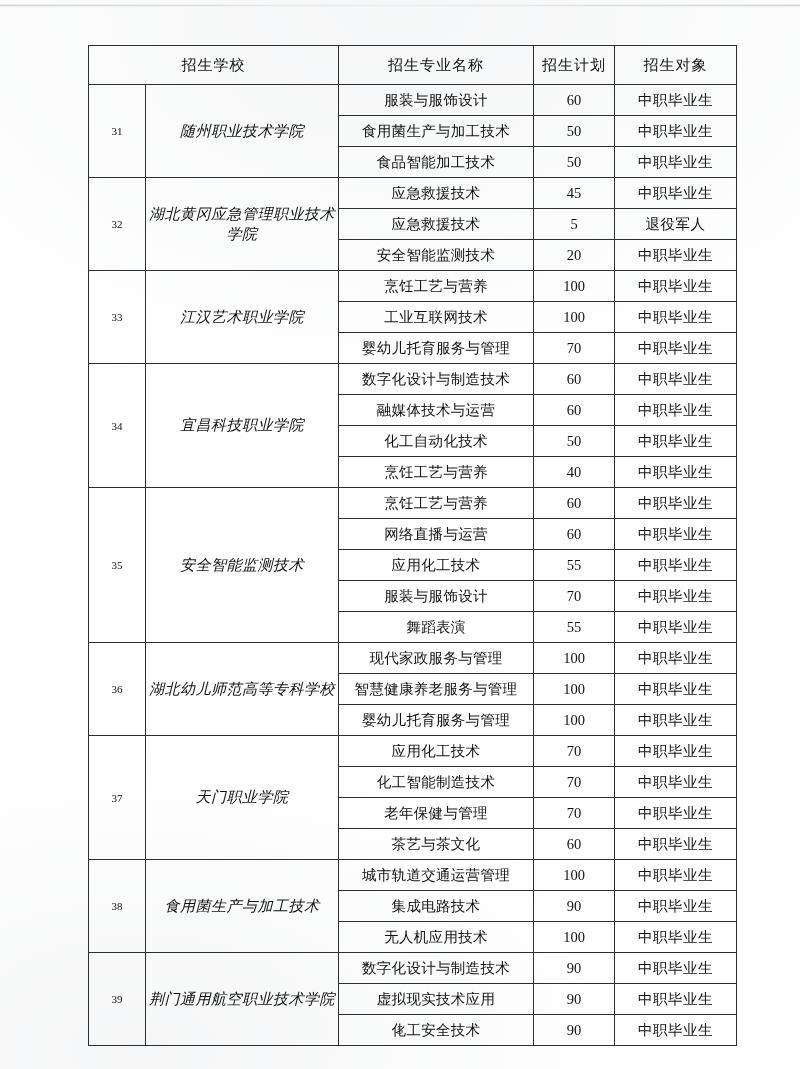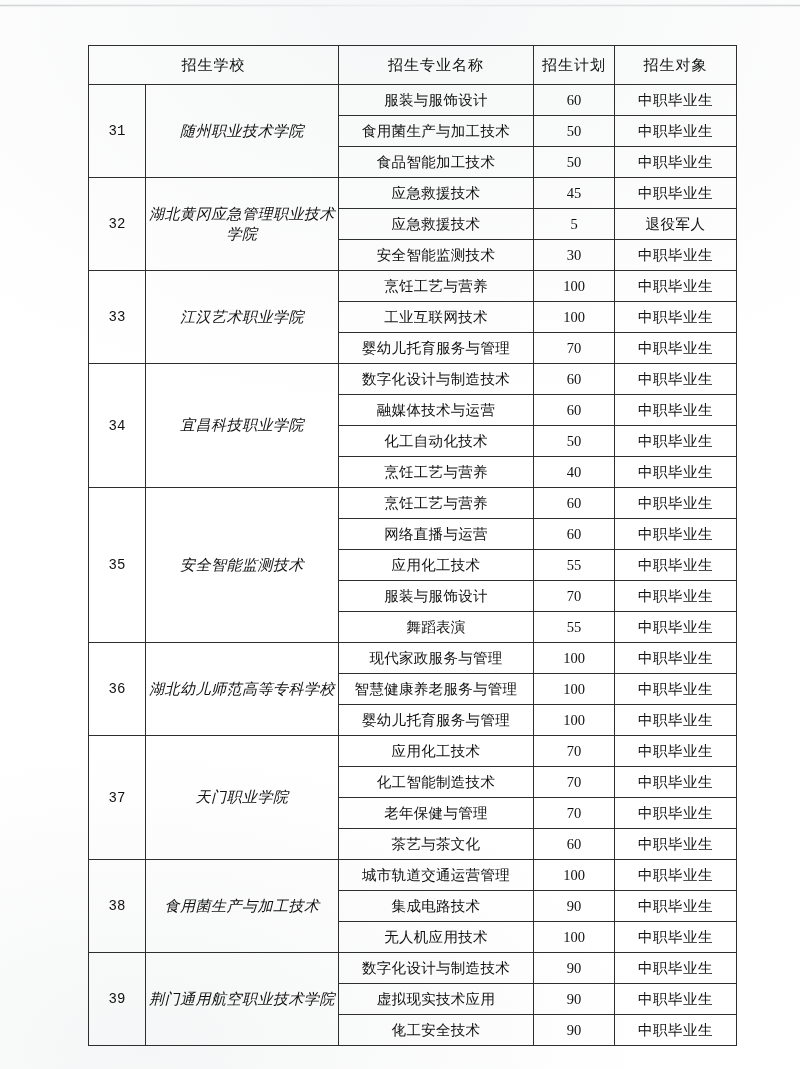--- a/index.html
+++ b/index.html
@@ -76,22 +76,22 @@
   col.c-object { width: 122px; }
 
   th.hdr {
     height: 38px;
     font-size: 15px;
     font-weight: bold;
     letter-spacing: 1px;
   }
 
   td.cell-no {
-    font-size: 14px;
-    font-family: Liberation Mono, monospace;
+    font-size: 11px;
+    font-family: Liberation Serif, serif;
   }
 
   td.cell-school {
     font-size: 15px;
     line-height: 1.35;
     padding: 2px 6px;
     letter-spacing: 0.5px;
     font-style: italic;
   }
 
@@ -175,21 +175,21 @@
             <td class="cell-plan">45</td>
             <td class="cell-object">中职毕业生</td>
           </tr>
           <tr>
             <td class="cell-major">应急救援技术</td>
             <td class="cell-plan">5</td>
             <td class="cell-object">退役军人</td>
           </tr>
           <tr>
             <td class="cell-major">安全智能监测技术</td>
-            <td class="cell-plan">30</td>
+            <td class="cell-plan">20</td>
             <td class="cell-object">中职毕业生</td>
           </tr>
           <tr>
             <td class="cell-no" rowspan="3">33</td>
             <td class="cell-school" rowspan="3">江汉艺术职业学院</td>
             <td class="cell-major">烹饪工艺与营养</td>
             <td class="cell-plan">100</td>
             <td class="cell-object">中职毕业生</td>
           </tr>
           <tr>

